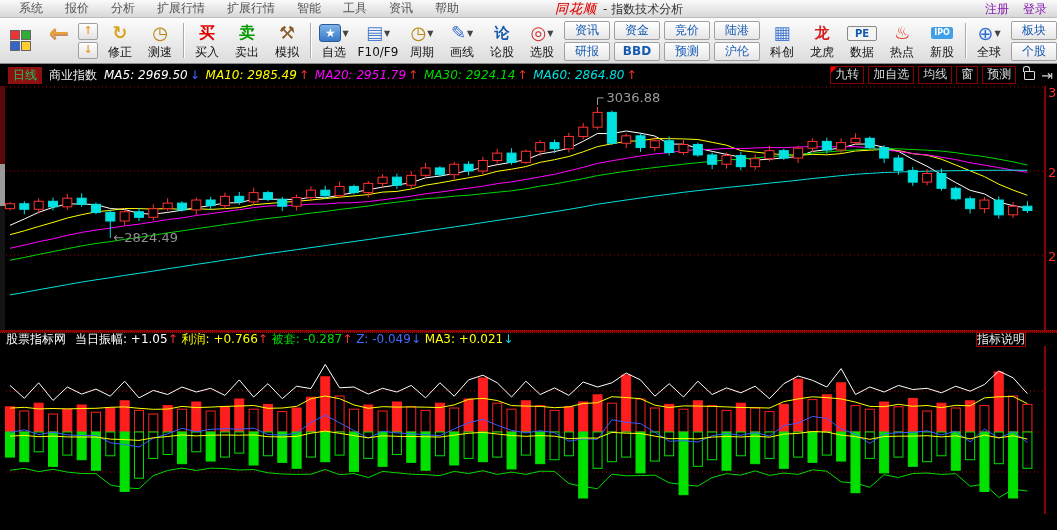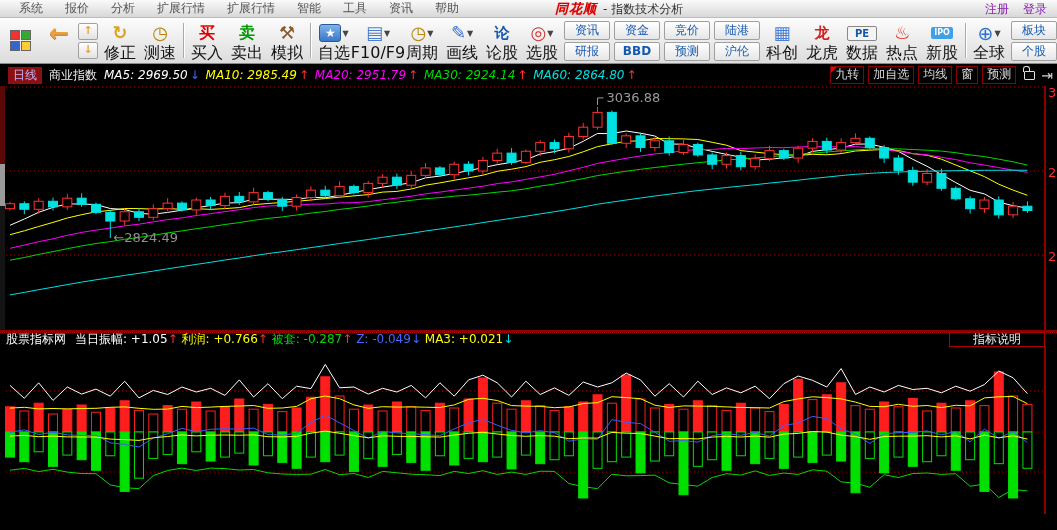--- a/index.html
+++ b/index.html
@@ -4,32 +4,32 @@
 <style>
   html,body{margin:0;padding:0;background:#555;}
   .app{width:1057px;height:530px;position:relative;overflow:hidden;background:#000;
        font-family:"DejaVu Sans","Liberation Sans",sans-serif;font-size:12px;-webkit-font-smoothing:antialiased;}
   
   .menubar{height:18px;background:linear-gradient(#fafafa,#d8d8d8);display:flex;align-items:flex-end;
            position:relative;color:#444;border-bottom:1px solid #bbb;box-sizing:border-box;}
   .menu-items{display:flex;align-items:center;padding-left:8px;gap:0;}
   .menu-item{padding:0 11px;cursor:default;color:#555;}
   .title-block{position:absolute;left:555px;top:0;height:18px;display:flex;align-items:center;gap:6px;}
-  .logo{color:#d40000;font-weight:bold;font-style:italic;font-size:13px;letter-spacing:1px;
+  .logo{color:#d40000;font-weight:normal;font-style:italic;font-size:13px;letter-spacing:1px;
         text-shadow:0 0 1px #ff9090;}
   .title-suffix{color:#333;font-size:12px;}
   .auth{position:absolute;right:10px;top:0;height:18px;display:flex;align-items:center;gap:14px;}
   .auth a{color:#8a1fb0;cursor:pointer;}
   
   .toolbar{height:46px;background:linear-gradient(#fcfcfc,#dcdcdc);border-bottom:1px solid #8a8a8a;
            display:flex;align-items:stretch;overflow:hidden;box-sizing:border-box;padding:1px 0 1px 2px;}
   .tbtn{display:flex;flex-direction:column;align-items:center;justify-content:center;width:40px;
         color:#111;cursor:pointer;flex:none;}
   .tbtn .icrow{display:flex;align-items:center;height:24px;}
-  .tbtn .lab{height:15px;line-height:15px;font-size:16px;white-space:nowrap;text-align:center;}
+  .tbtn .lab{height:15px;line-height:15px;font-size:12px;white-space:nowrap;text-align:center;}
   .caret{font-size:8px;color:#444;margin-left:1px;}
   .tsep{width:1px;background:#aaa;margin:4px 3px;flex:none;box-shadow:1px 0 0 #fff;}
   .pair{display:flex;flex-direction:column;justify-content:center;gap:2px;width:46px;flex:none;padding:0 2px;}
   .pairbtn{border:1px solid #9f9f9f;border-radius:2px;background:linear-gradient(#ffffff,#e6e6e6);
            color:#1558b0;height:17px;line-height:16px;text-align:center;font-size:12px;cursor:pointer;white-space:nowrap;}
   .pairbtn.bold{font-weight:bold;}
   .gridicon{width:22px;height:22px;display:grid;grid-template-columns:10px 10px;grid-template-rows:10px 10px;gap:1px;}
   .gridicon i{display:block;border:1px solid #666;box-sizing:border-box;}
   .updown{display:flex;flex-direction:column;gap:2px;justify-content:center;width:22px;flex:none;}
   .udbtn{width:18px;height:15px;border:1px solid #a0a0a0;border-radius:2px;background:linear-gradient(#fff,#e2e2e2);
@@ -51,42 +51,42 @@
   .ic-dragon{color:#d42222;font-weight:bold;font-size:15px;}
   .ic-pe{color:#1558b0;border:1px solid #888;border-radius:2px;font-size:10px;font-weight:bold;
          padding:0 7px;line-height:13px;background:#f4f4f4;}
   .ic-flame{color:#e22200;}
   .ic-ipo{background:#3fa0e8;color:#fff;font-size:8px;font-weight:bold;border-radius:2px;
           padding:1px 3px;line-height:10px;}
   .ic-globe{color:#2f6fd0;font-size:19px;}
   
   .chart-header{height:22px;background:#000;display:flex;align-items:center;gap:7px;padding-left:8px;
                 box-sizing:border-box;position:relative;}
-  .period-tab{background:#8c1010;color:#c4b5fd;padding:1px 5px;line-height:15px;cursor:pointer;}
+  .period-tab{background:#8c1010;color:#22c55e;padding:1px 5px;line-height:15px;cursor:pointer;}
   .symbol{color:#eee;}
   .ma-legend span{margin-right:2px;font-style:italic;}
   .header-right{position:absolute;right:4px;top:0;height:22px;display:flex;align-items:center;gap:4px;}
   .hbtn{border:1px solid #8b0000;color:#ddd;padding:0 4px;height:16px;line-height:15px;cursor:pointer;
         position:relative;white-space:nowrap;}
   .hbtn.flag::before{content:"";position:absolute;left:0;top:0;border-left:6px solid #e00;
                      border-bottom:6px solid transparent;}
   .icon-lock{display:inline-block;width:9px;height:7px;border:1px solid #ddd;border-radius:1px;
              position:relative;margin:0 2px 0 4px;}
   .icon-lock::before{content:"";position:absolute;left:-2px;top:-6px;width:5px;height:5px;
              border:1px solid #ddd;border-bottom:none;border-radius:3px 3px 0 0;}
   .goto-icon{color:#ccc;font-size:14px;cursor:pointer;}
   
   .divider-row{height:16px;background:#360505;border-top:1px solid #c00000;box-sizing:border-box;
                display:flex;align-items:center;}
   .divider-tab{background:#b01212;color:#fff;height:15px;line-height:15px;padding:0 12px;margin-left:8px;cursor:pointer;}
   .ind-header{height:14px;background:#000;display:flex;align-items:center;gap:9px;padding-left:6px;
               box-sizing:border-box;border-top:1px dotted #b40000;position:relative;font-size:12px;}
   .ind-header .src{color:#fff;text-align:center;}
   .ind-field{white-space:nowrap;text-align:right;}
-  .help-btn{position:absolute;right:12px;border:1px solid #aa0000;color:#eee;padding:0 23px;height:13px;
+  .help-btn{position:absolute;right:31px;border:1px solid #aa0000;color:#eee;padding:0 0;height:13px;
             line-height:12px;cursor:pointer;}
   svg{display:block;}
 </style>
 </head>
 <body>
 
 <div class="app">
   <div class="menubar">
     <div class="menu-items" id="menu-items">
         <span class="menu-item">系统</span>

